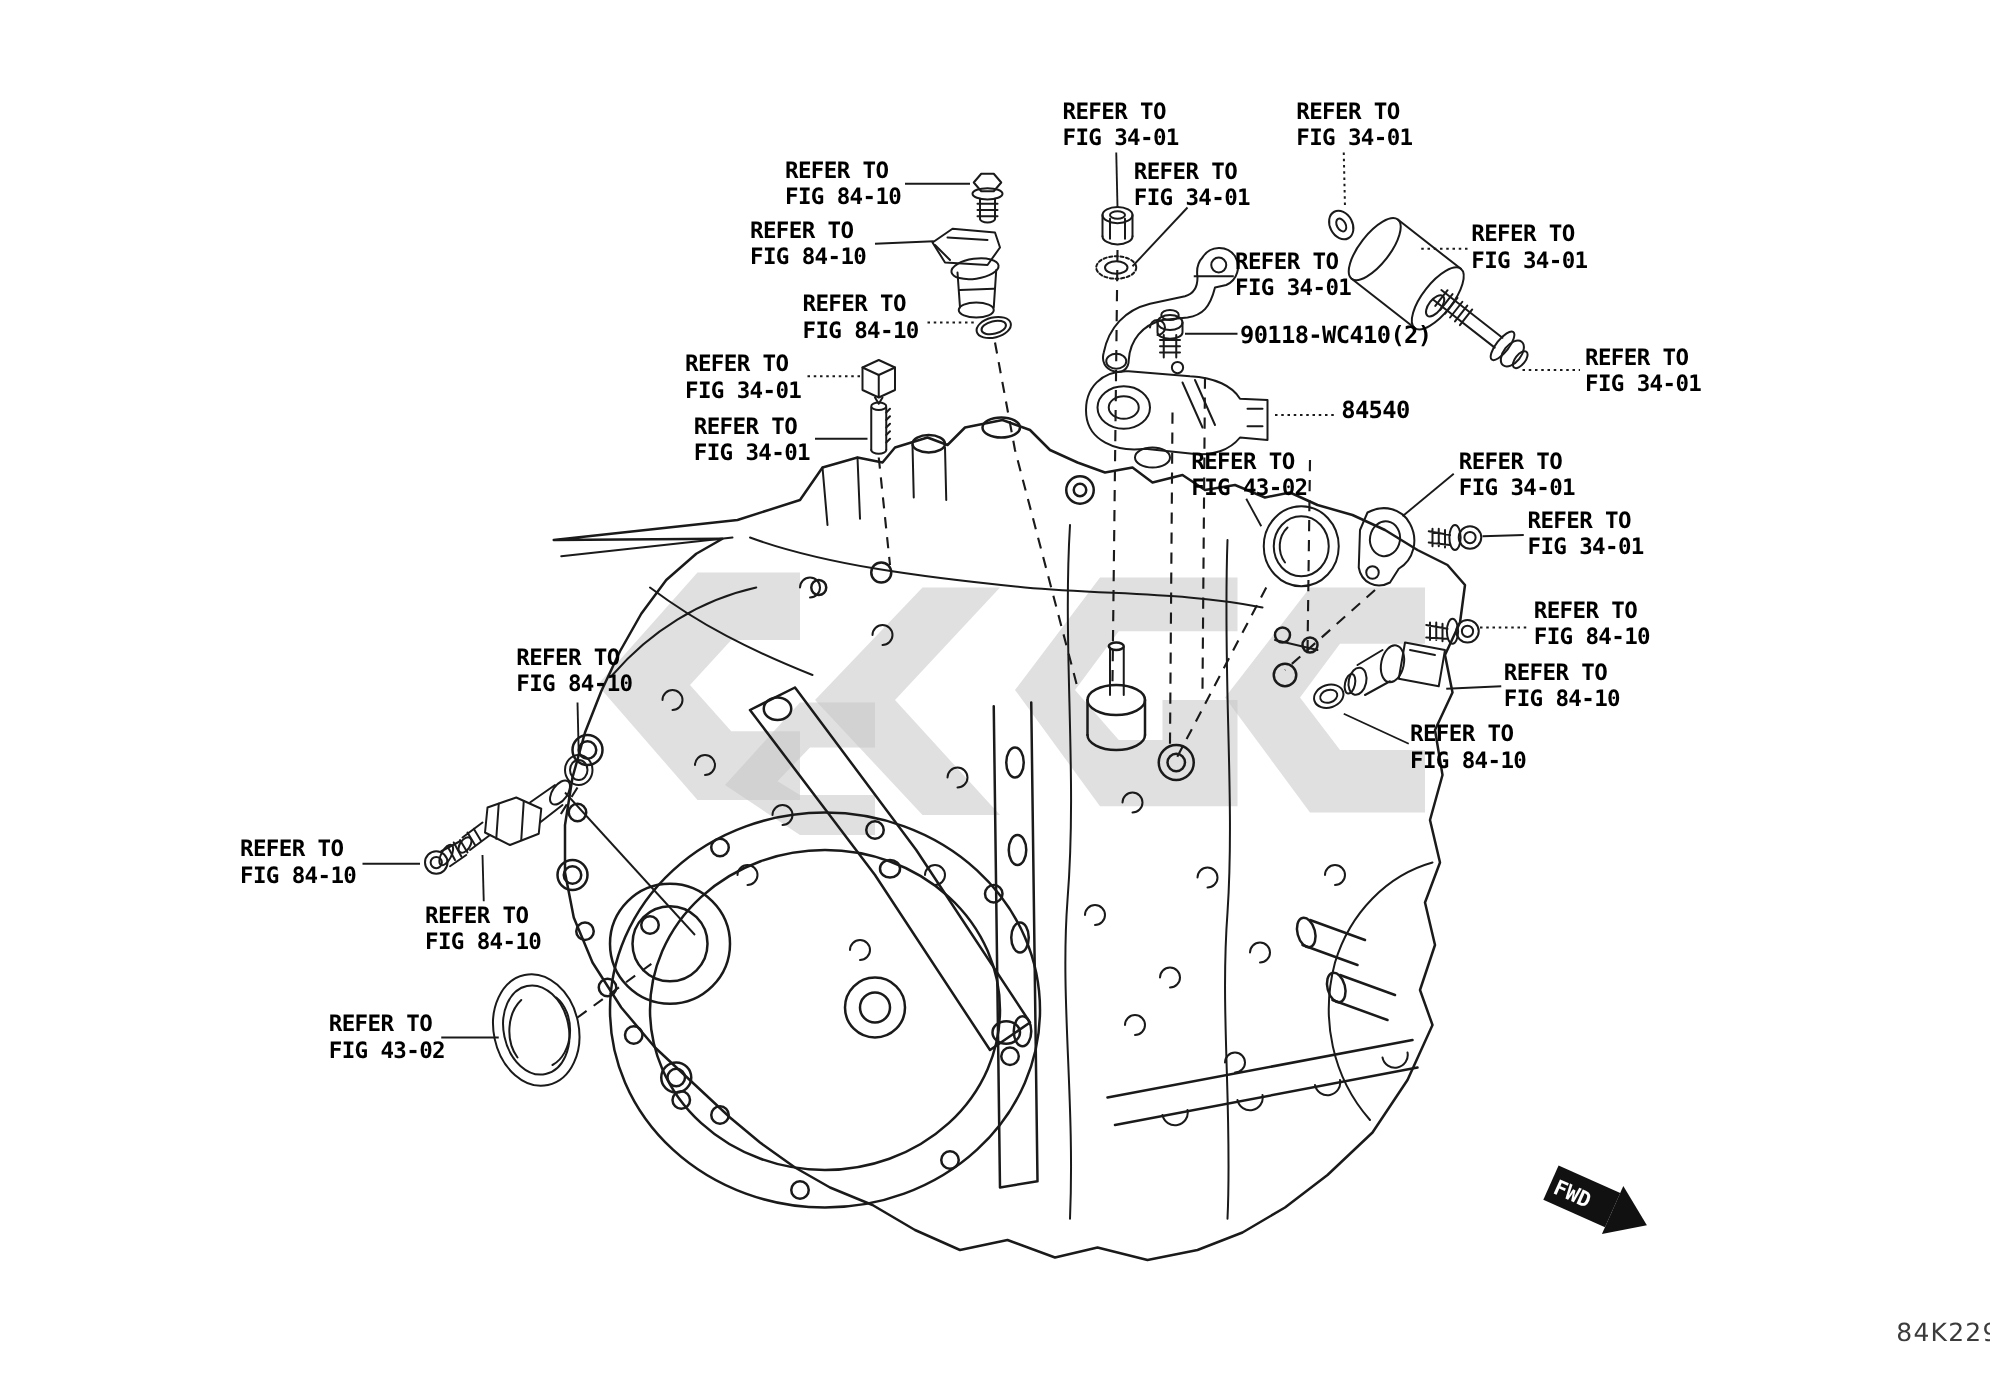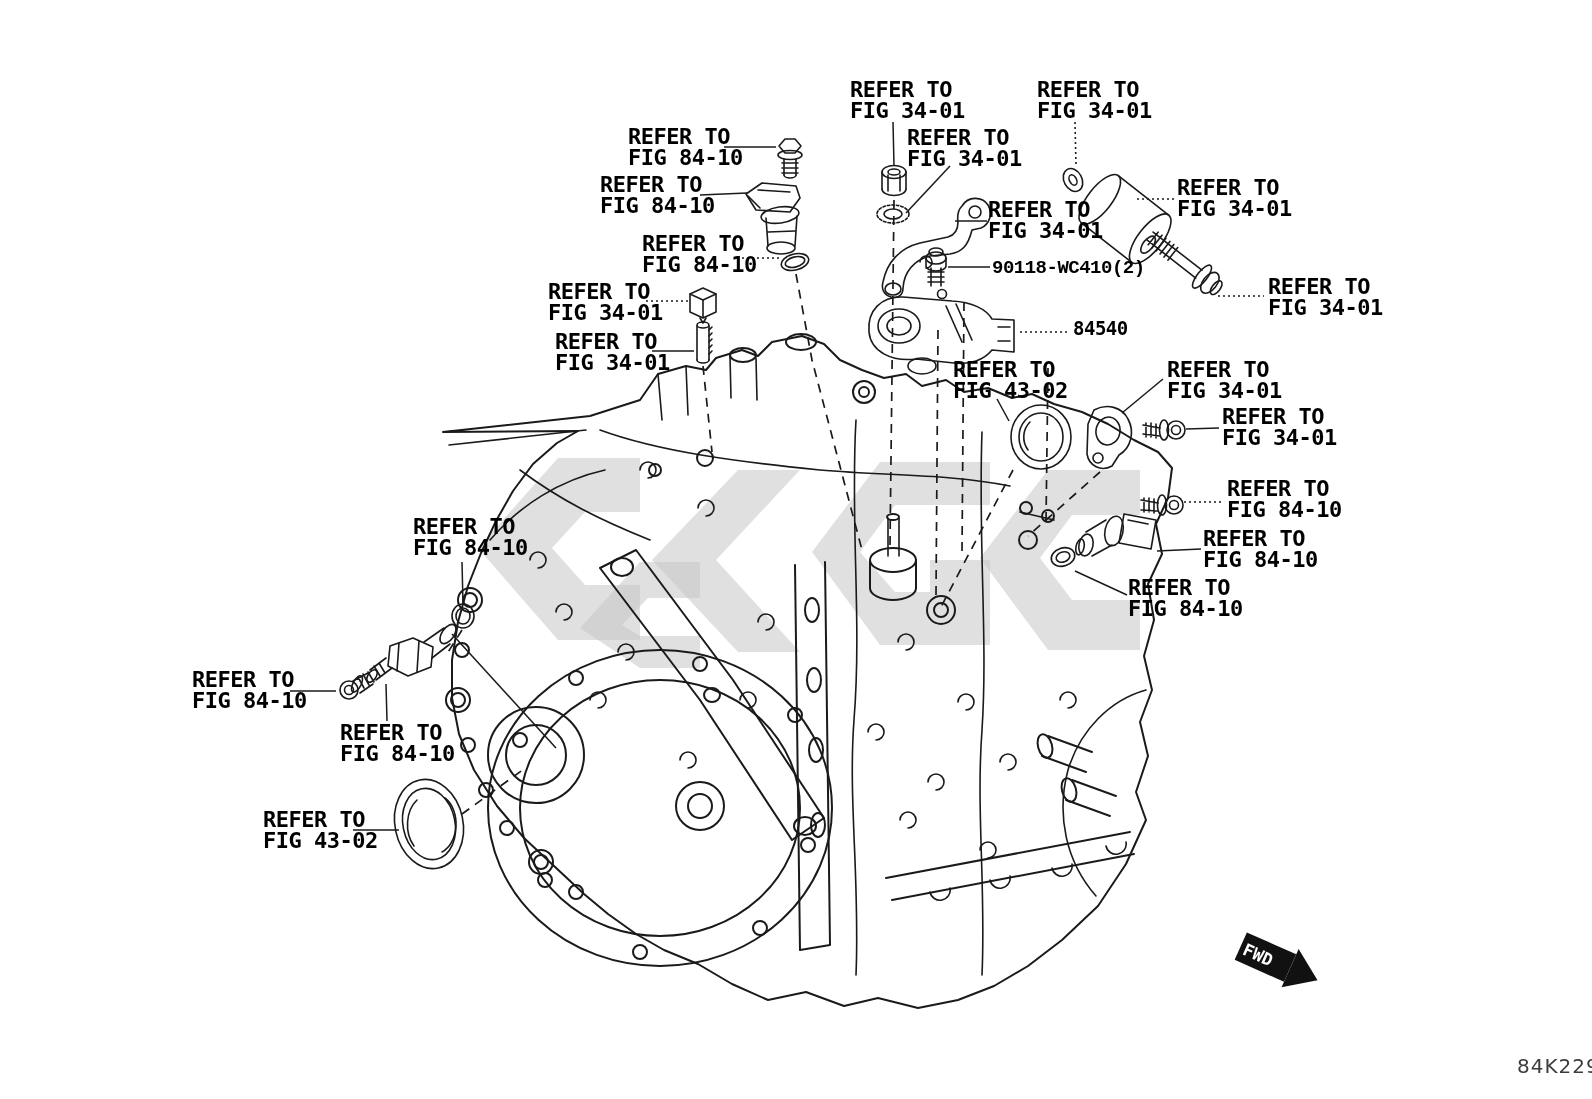--- a/index.html
+++ b/index.html
@@ -1,18 +1,18 @@
 <!DOCTYPE html>
 <html><head>
 <meta charset="utf-8">
 <style>
   html,body{margin:0;padding:0;background:#ffffff;}
   #stage{position:relative;width:1592px;height:1099px;background:#ffffff;overflow:hidden;
          font-family:"DejaVu Sans Mono", monospace;}
-  .callout{position:absolute;white-space:pre-line;font-weight:bold;font-size:22px;
+  .callout{position:absolute;white-space:pre-line;font-weight:bold;font-size:18px;
            line-height:21px;color:#000;letter-spacing:-0.5px;}
   .partnum{position:absolute;white-space:pre;font-weight:bold;font-size:19px;
            line-height:22px;color:#000;letter-spacing:-0.5px;}
   .drawcode{position:absolute;font-family:"DejaVu Sans", sans-serif;font-size:20px;
             color:#3c3c3c;letter-spacing:1px;}
   svg{position:absolute;left:0;top:0;}
   .ln{stroke:#1a1a1a;fill:none;stroke-width:2;stroke-linecap:round;stroke-linejoin:round;}
   .thin{stroke-width:1.6;}
   .leader{stroke:#1a1a1a;stroke-width:1.5;fill:none;}
   .leader-dot{stroke:#1a1a1a;stroke-width:1.6;fill:none;stroke-dasharray:2 3;}
@@ -328,21 +328,21 @@
   <div class="callout" style="left:850px;top:79px;">REFER TO
 FIG 34-01</div>
   <div class="callout" style="left:907px;top:127px;">REFER TO
 FIG 34-01</div>
   <div class="callout" style="left:1037px;top:79px;">REFER TO
 FIG 34-01</div>
   <div class="callout" style="left:1177px;top:177px;">REFER TO
 FIG 34-01</div>
   <div class="callout" style="left:988px;top:199px;">REFER TO
 FIG 34-01</div>
-  <div class="partnum" style="left:992px;top:257px;font-family:Liberation Mono, monospace;">90118-WC410(2)</div>
+  <div class="partnum" style="left:992px;top:257px;">90118-WC410(2)</div>
   <div class="callout" style="left:1268px;top:276px;">REFER TO
 FIG 34-01</div>
   <div class="partnum" style="left:1073px;top:317px;text-align:center;">84540</div>
   <div class="callout" style="left:953px;top:359px;">REFER TO
 FIG 43-02</div>
   <div class="callout" style="left:1167px;top:359px;">REFER TO
 FIG 34-01</div>
   <div class="callout" style="left:1222px;top:406px;">REFER TO
 FIG 34-01</div>
   <div class="callout" style="left:1227px;top:478px;">REFER TO

